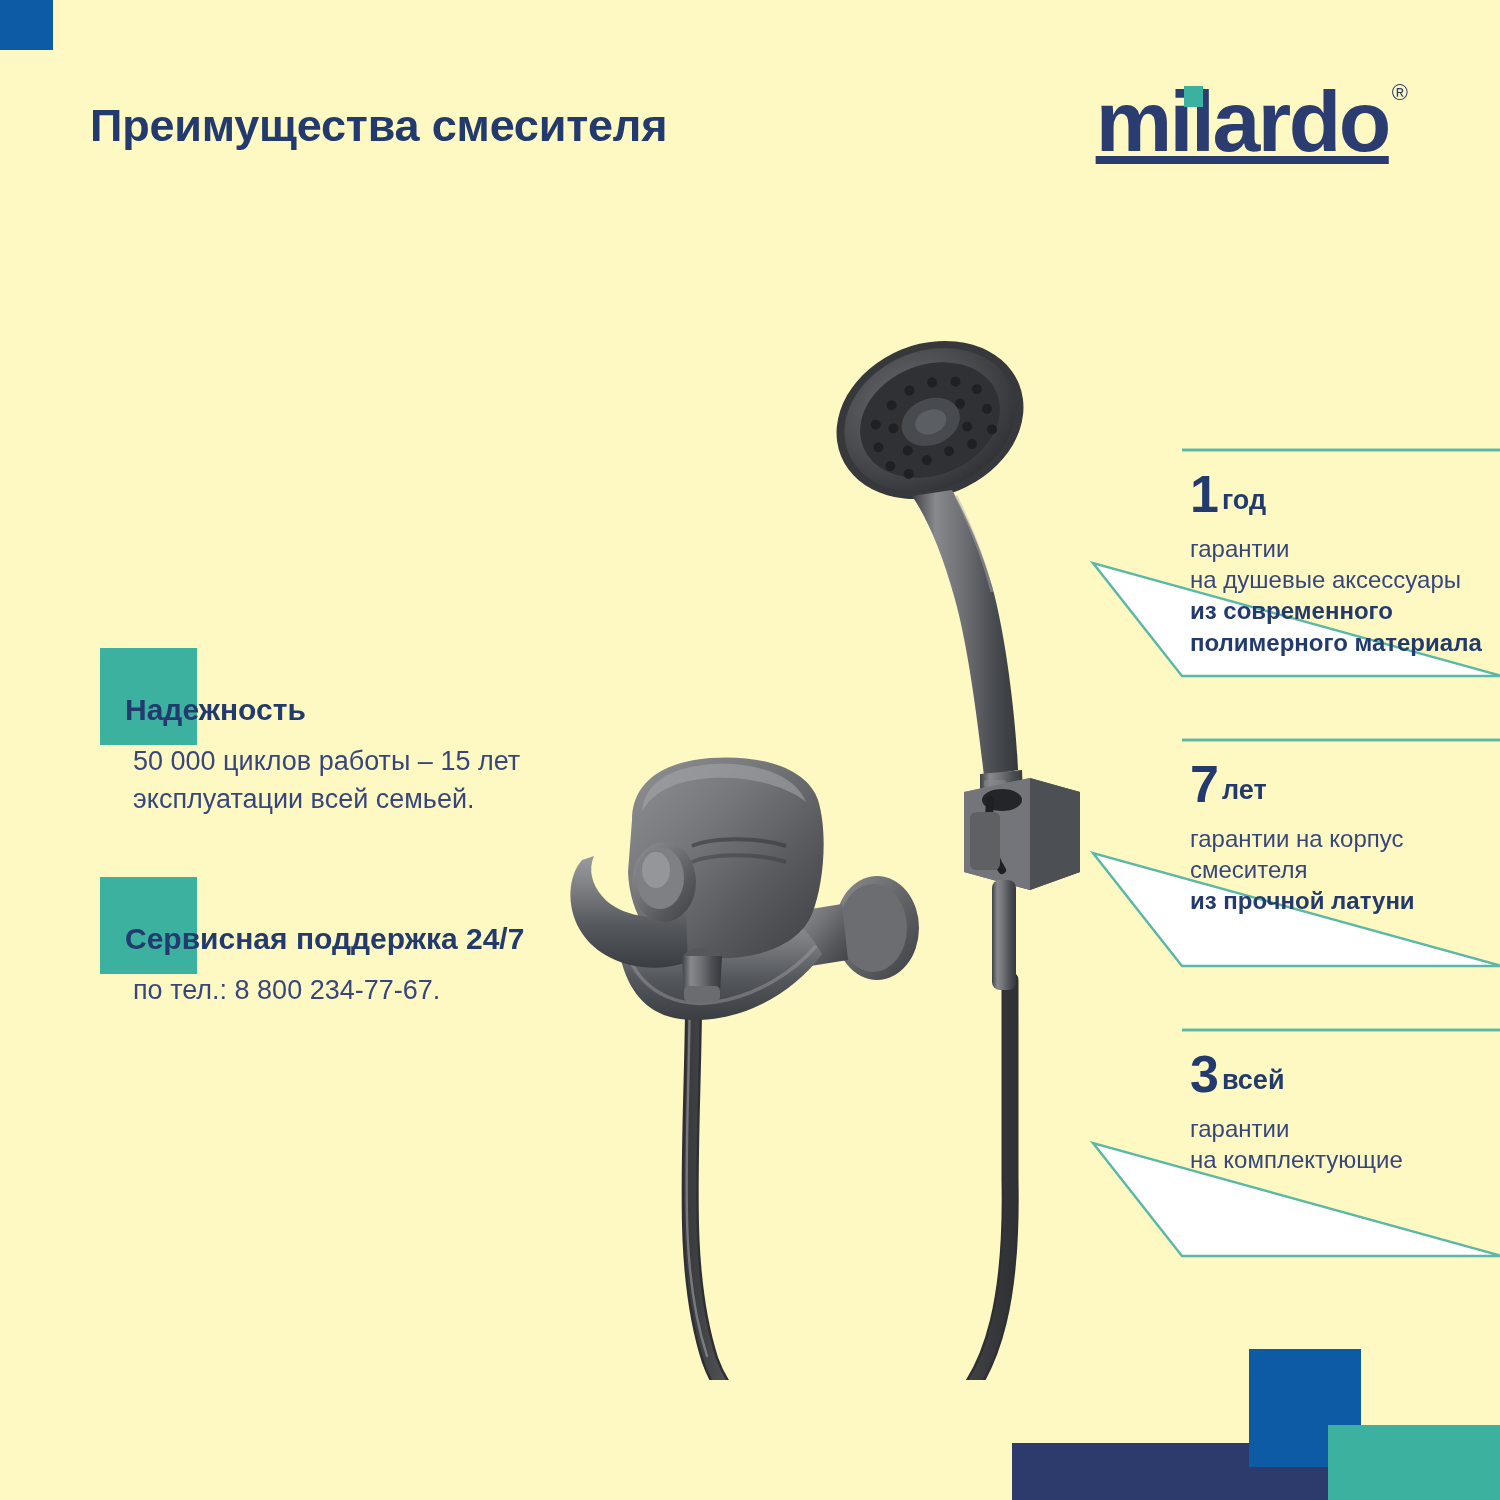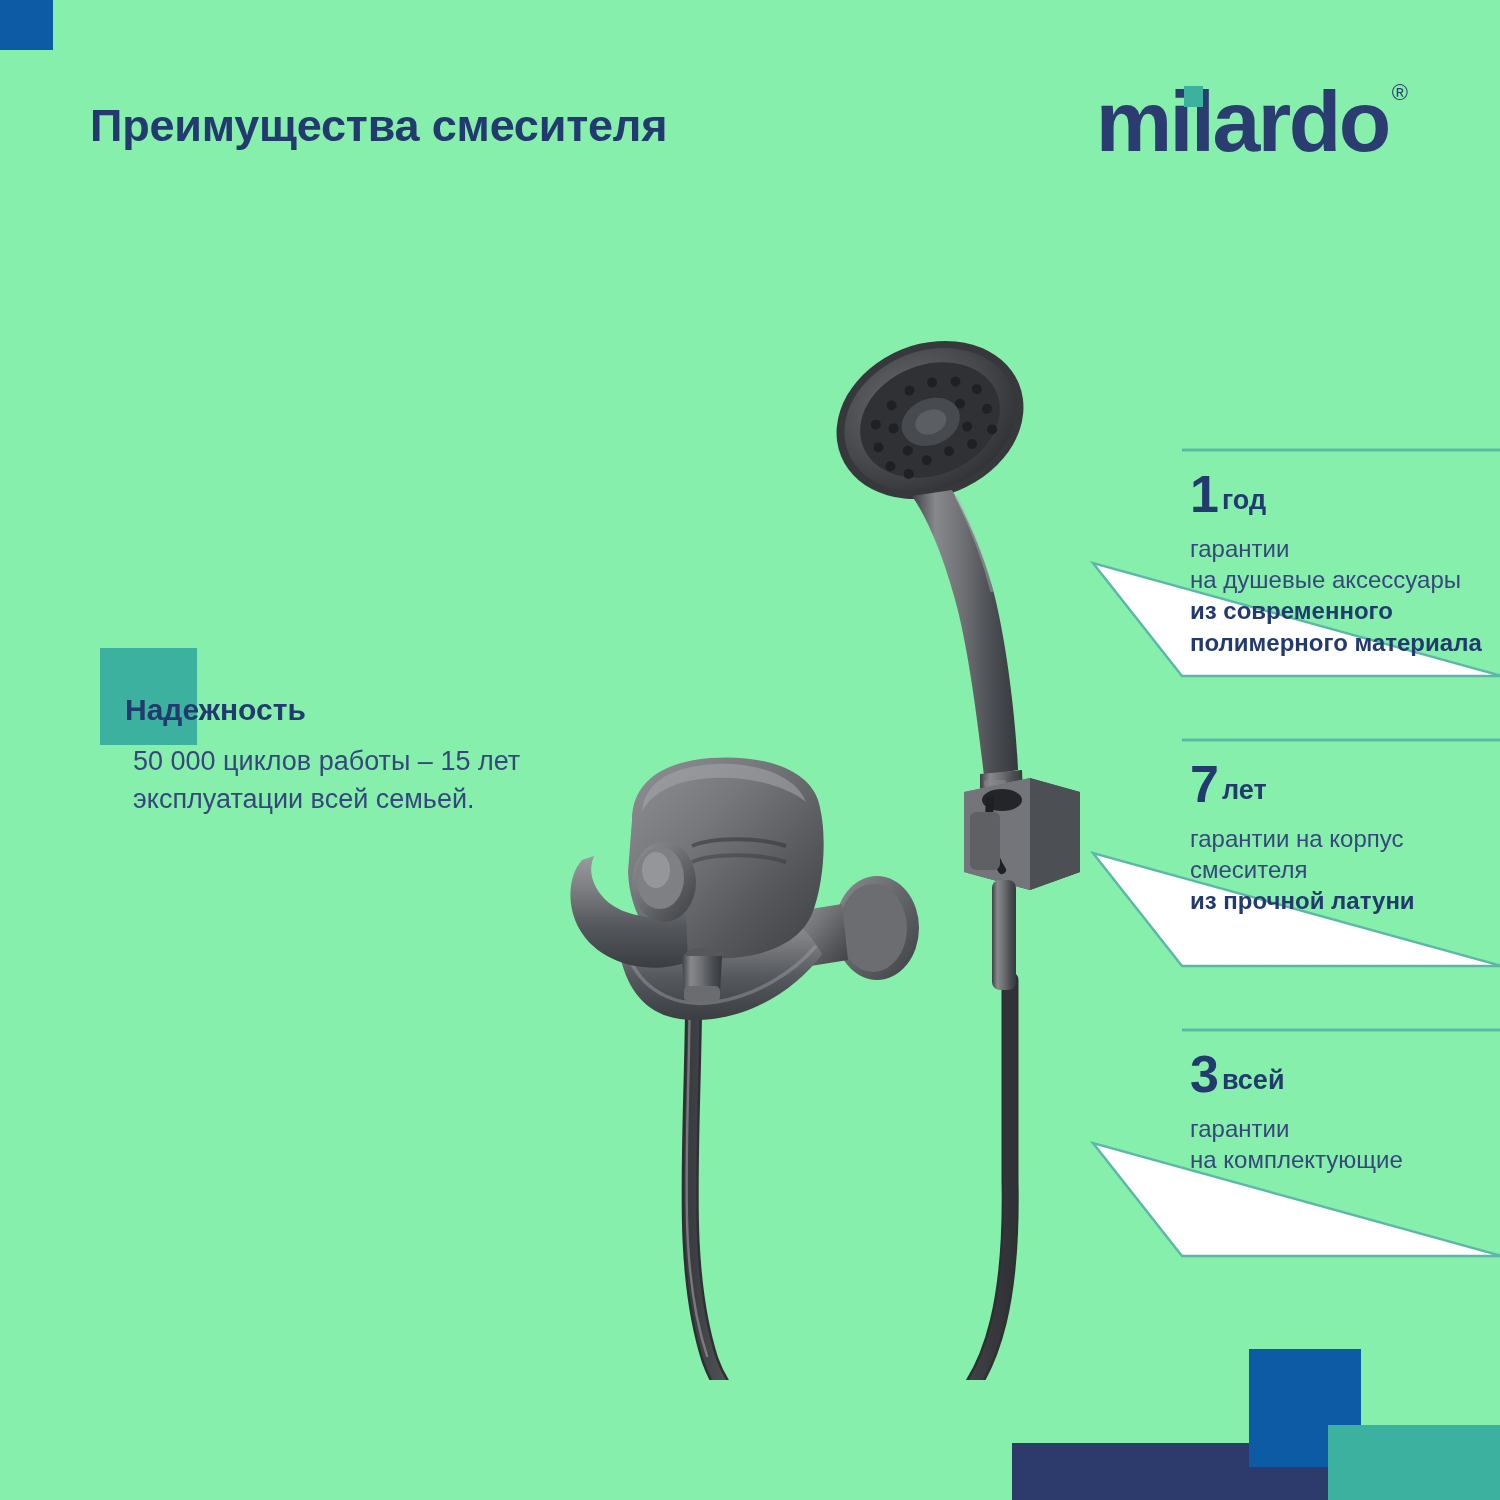--- a/index.html
+++ b/index.html
@@ -9,21 +9,21 @@
     background: #ffffff;
   }
   body {
     font-family: "Liberation Sans", sans-serif;
   }
 
   #page {
     position: relative;
     width: 1500px;
     height: 1500px;
-    background: #86efac;
+    background: #fef9c3;
     overflow: hidden;
   }
 
   
   .corner-square-tl {
     position: absolute;
     left: 0;
     top: 0;
     width: 53px;
     height: 50px;
@@ -74,20 +74,21 @@
     display: flex;
     align-items: flex-start;
   }
   .brand-wordmark {
     position: relative;
     font-size: 86px;
     font-weight: bold;
     line-height: 1;
     color: #2a3c70;
     letter-spacing: -2.5px;
+    text-decoration: underline;
   }
   .brand-dot {
     position: absolute;
     left: 88px;
     top: 8px;
     width: 19px;
     height: 21px;
     background: #3cb1a0;
   }
   .brand-reg {
@@ -345,20 +346,25 @@
 
   <div class="features">
 
     <div class="feature">
       <div class="feature-swatch"></div>
       <div class="feature-heading">Надежность</div>
       <div class="feature-body">50 000 циклов работы – 15 лет эксплуатации всей семьей.</div>
     </div>
 
 
+    <div class="feature">
+      <div class="feature-swatch"></div>
+      <div class="feature-heading">Сервисная поддержка 24/7</div>
+      <div class="feature-body">по тел.: 8 800 234-77-67.</div>
+    </div>
 
   </div>
 
   <div class="callouts">
 
     <div class="callout">
       <div class="callout-shape">
         <svg width="412" height="230" viewBox="0 0 412 230" xmlns="http://www.w3.org/2000/svg">
           <path d="M92 2 L412 2 M412 228 L92 228 L3 115 Z" fill="#ffffff" stroke="#5cb8a6" stroke-width="2.4" stroke-linejoin="miter"></path>
           <path d="M92 2 L412 2" stroke="#5cb8a6" stroke-width="2.4"></path>

